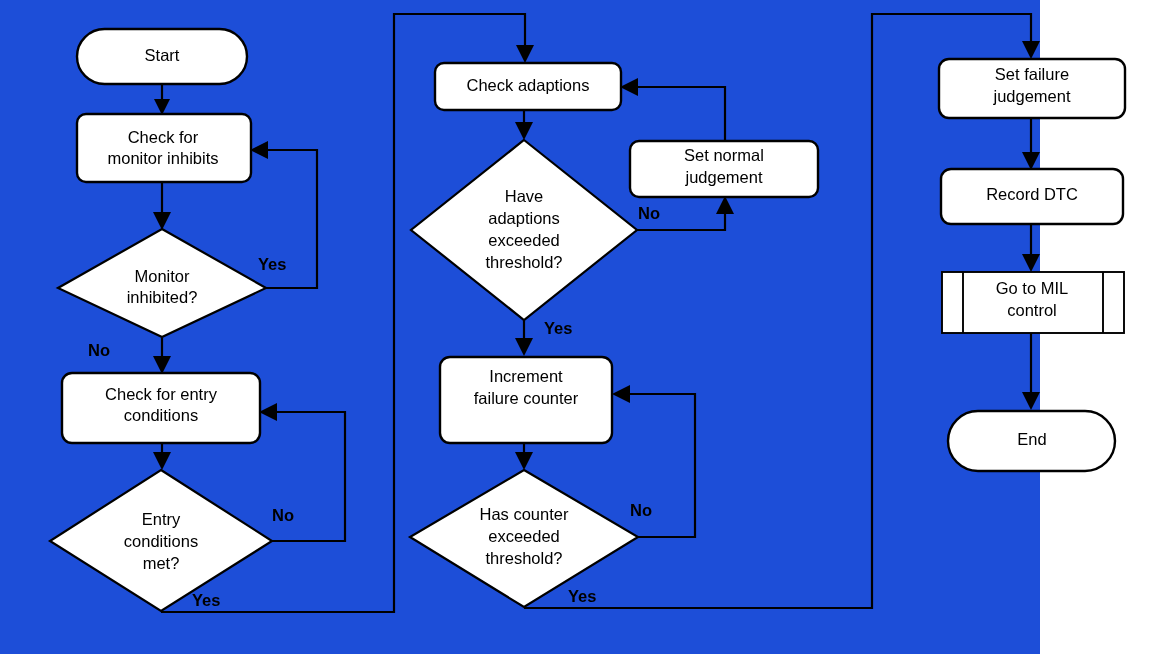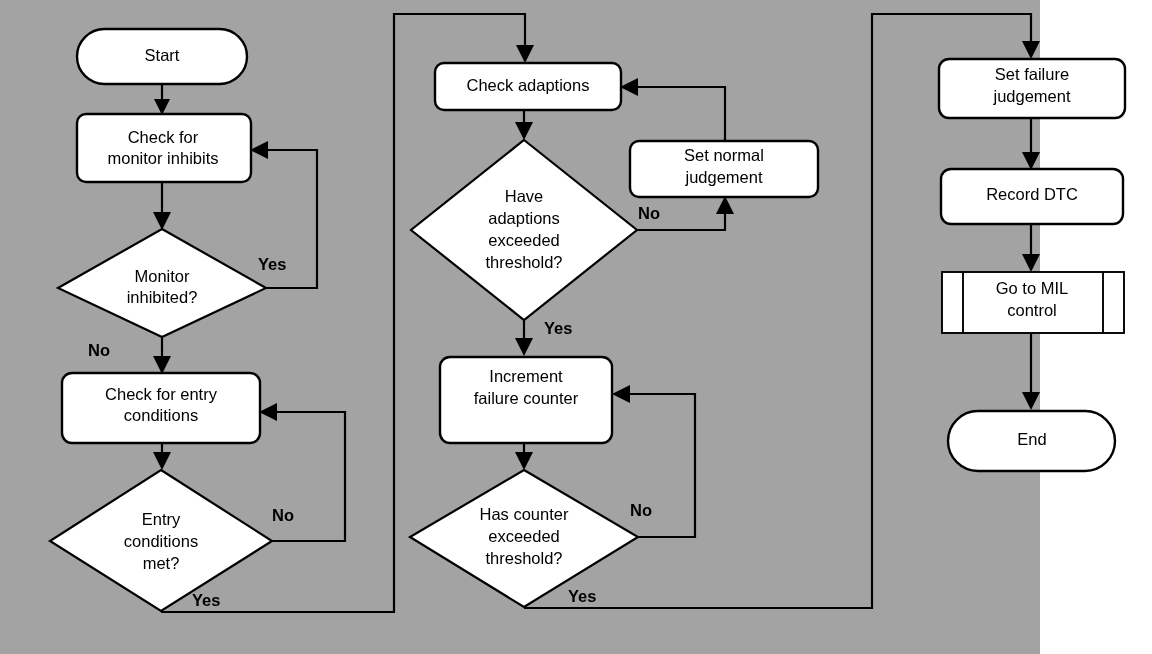--- a/index.html
+++ b/index.html
@@ -10,21 +10,21 @@
   body {
     width: 1152px;
     height: 654px;
     font-family: "Liberation Sans", sans-serif;
     overflow: hidden;
   }
   #flowchart-root {
     position: relative;
     width: 1040px;
     height: 654px;
-    background: #a3a3a3;
+    background: #1d4ed8;
   }
   svg#flow-svg {
     display: block;
     width: 1152px;
     height: 654px;
   }
   .shape-outline {
     fill: #ffffff;
     stroke: #000000;
     stroke-width: 2.4;

